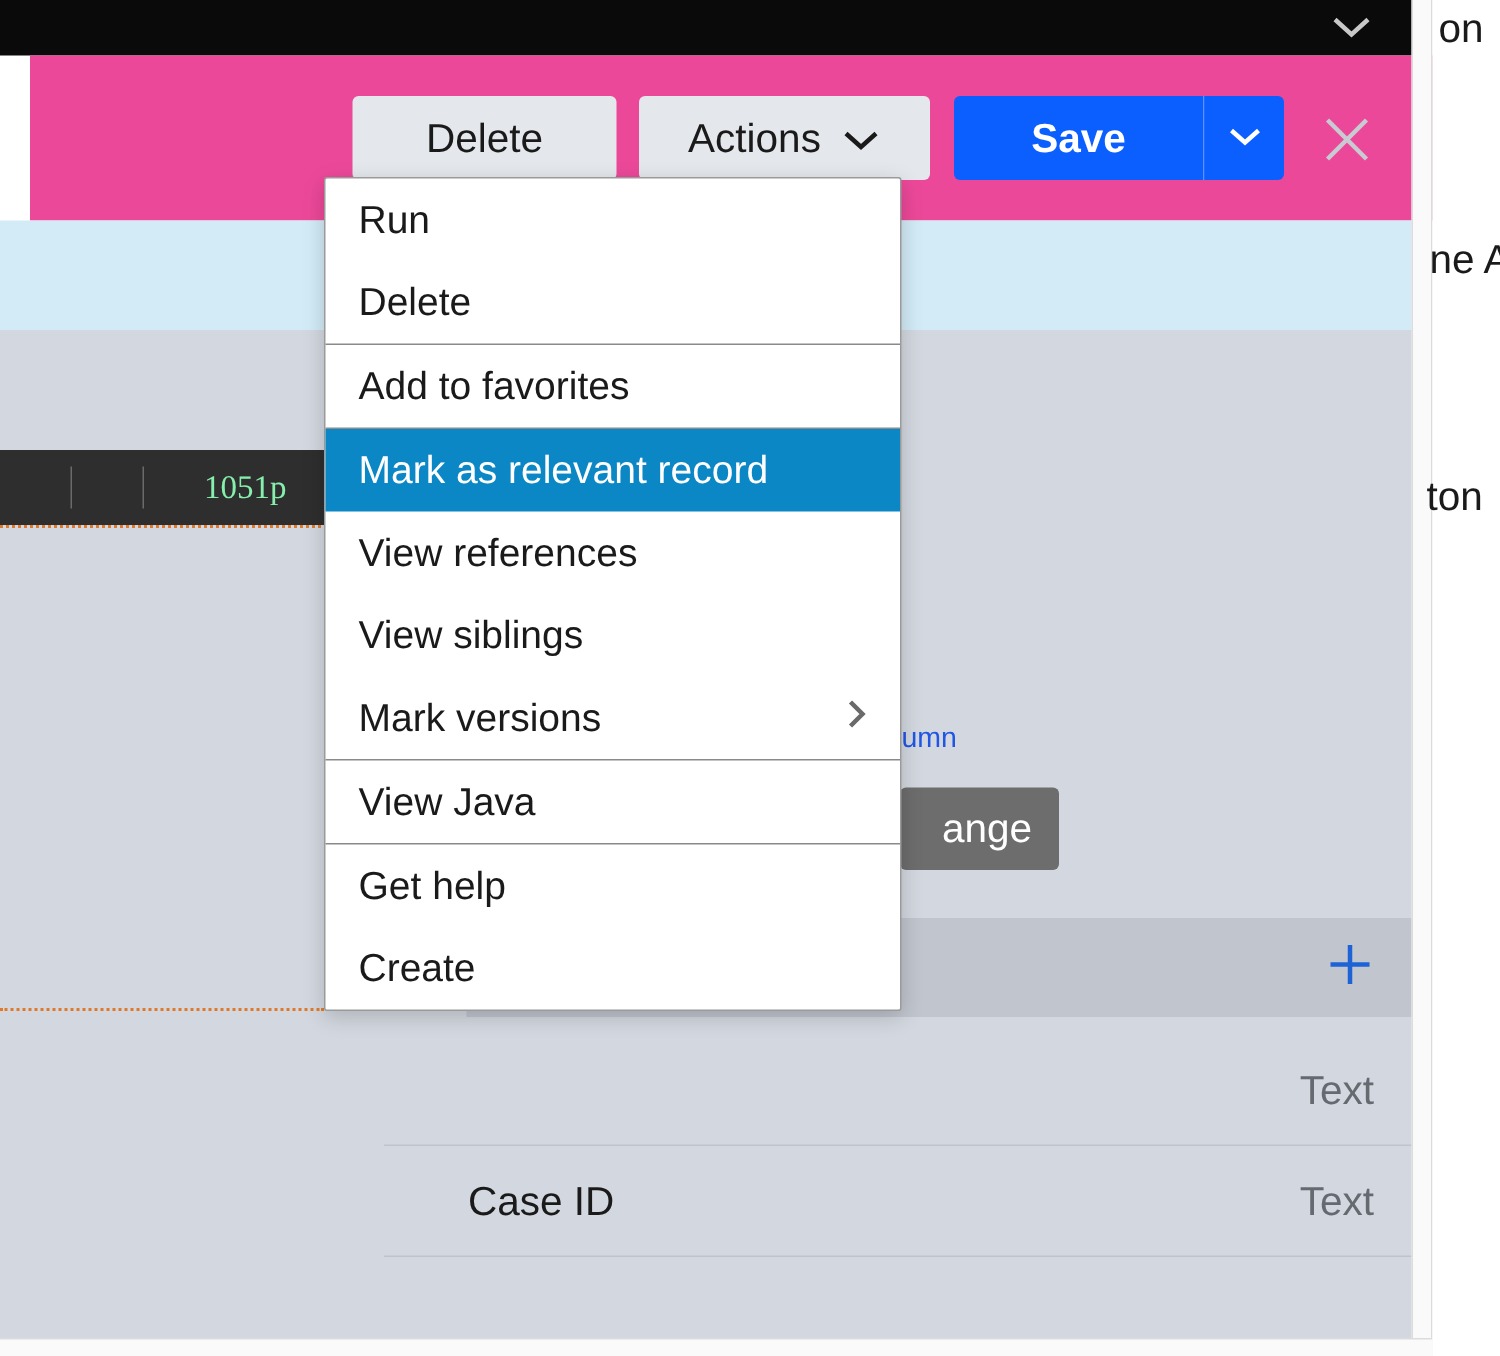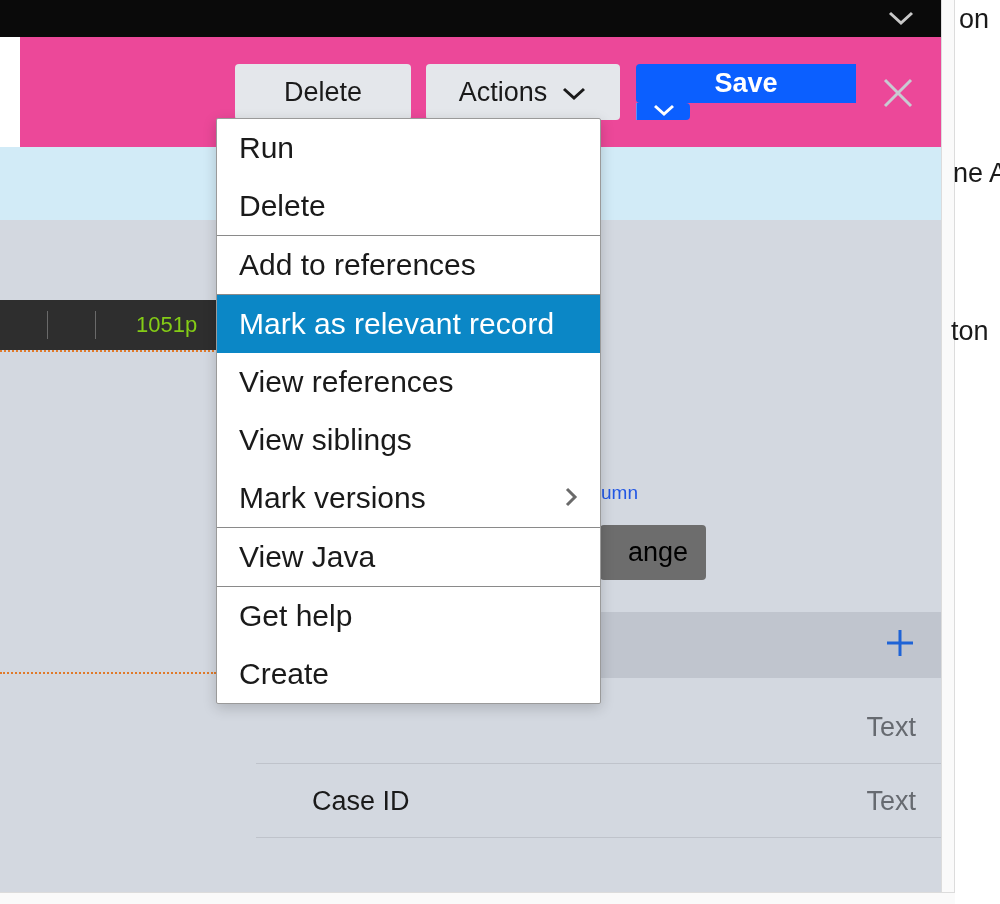--- a/index.html
+++ b/index.html
@@ -16,21 +16,21 @@
   .btn-light {
     position: absolute; top: 27px; height: 56px;
     background: #e4e7eb; border: none; border-radius: 4px;
     font-size: 27px; color: #1a1a1a; cursor: pointer;
     display: flex; align-items: center; justify-content: center; gap: 14px;
   }
   .btn-delete { left: 215px; width: 176px; }
   .btn-actions { left: 406px; width: 194px; }
   .btn-actions .chev-sm svg { width: 26px; height: 16px; stroke: #1a1a1a; stroke-width: 3; fill: none; }
 
-  .btn-save-wrap { position: absolute; top: 27px; left: 616px; width: 220px; height: 56px; display: flex; flex-direction: column; }
+  .btn-save-wrap { position: absolute; top: 27px; left: 616px; width: 220px; height: 56px; display: flex; }
   .btn-save {
     flex: 1; background: #0b5fff; color: #fff; border: none; border-radius: 4px 0 0 4px;
     font-size: 27px; font-weight: 700; cursor: pointer;
   }
   .btn-save-drop {
     width: 54px; background: #0b5fff; border: none; border-left: 1px solid #5a93ff;
     border-radius: 0 4px 4px 0; cursor: pointer; display: flex; align-items: center; justify-content: center;
   }
   .btn-save-drop svg { width: 24px; height: 14px; stroke: #fff; stroke-width: 3; fill: none; }
 
@@ -40,29 +40,29 @@
   
   .blueband { position: absolute; left: 0; top: 147px; width: 948px; height: 73px; background: #d2ebf7; }
 
   
   .mainbg { position: absolute; left: 0; top: 220px; width: 948px; height: 684px; background: #d3d8e0; }
 
   
   .rulerbar { position: absolute; left: 0; top: 300px; width: 242px; height: 50px; background: #2e2e2e; display: flex; align-items: center; }
   .rulerbar .tick { width: 1px; height: 28px; background: #6a6a6a; margin-left: 47px; }
   .rulerbar .tick2 { width: 1px; height: 28px; background: #6a6a6a; margin-left: 47px; }
-  .rulerbar .rlabel { margin-left: 40px; color: #84cc16; font-size: 22px; }
+  .rulerbar .rlabel { margin-left: 40px; color: #86efac; font-size: 22px; font-family: Liberation Serif, serif; }
   .dotted-orange-h { position: absolute; left: 0; top: 350px; width: 242px; border-top: 2px dotted #e07a2a; }
   .dotted-orange-h2 { position: absolute; left: 0; top: 672px; width: 216px; border-top: 2px dotted #e07a2a; }
 
   
   .link-frag { position: absolute; left: 601px; top: 482px; color: #2156e4; font-size: 19px; }
   .btn-grey {
     position: absolute; left: 600px; top: 525px; width: 106px; height: 55px;
-    background: #6d6d6d; color: #000000; font-size: 27px; display: flex; align-items: center; justify-content: flex-end;
+    background: #6d6d6d; color: #ffffff; font-size: 27px; display: flex; align-items: center; justify-content: flex-end;
     padding-right: 18px; border-radius: 4px;
   }
 
   
   .darkrow { position: absolute; left: 311px; top: 612px; width: 636px; height: 66px; background: #c0c5ce; display: flex; align-items: center; justify-content: flex-end; padding-right: 32px; }
   .darkrow .plus svg { width: 30px; height: 30px; stroke: #1e63d6; stroke-width: 3; fill: none; }
 
   
   .listrow { position: absolute; left: 256px; width: 692px; height: 74px; background: #d3d8e0; display: flex; align-items: center; padding: 0 32px 0 56px; font-size: 27px; color: #1a1a1a; }
   .listrow1 { top: 690px; }
@@ -73,21 +73,21 @@
   .sep2 { top: 837px; }
 
   
   .dropdown {
     position: absolute; left: 216px; top: 118px; width: 385px;
     background: #fff; border: 1px solid #9a9a9a; border-radius: 2px;
     box-shadow: 0 4px 14px rgba(0,0,0,0.18);
     z-index: 10;
   }
   .dd-item {
-    padding: 12px 22px; font-size: 30px; color: #1a1a1a; cursor: pointer;
+    padding: 12px 22px; font-size: 26px; color: #1a1a1a; cursor: pointer;
     display: flex; align-items: center;
   }
   .dd-item.selected { background: #0b87c6; color: #fff; }
   .dd-item .sub-chev { margin-left: auto; color: #6a6a6a; }
   .dd-item .sub-chev svg { width: 14px; height: 22px; stroke: currentColor; stroke-width: 3; fill: none; }
   .dd-sep { height: 1px; background: #8a8a8a; margin: 0; }
 
   
   .scrollbar-right { position: absolute; left: 941px; top: 0; width: 14px; height: 904px; background: #fafafa; border-left: 1px solid #dcdcdc; border-right: 1px solid #dcdcdc; }
   .scrollbar-bottom { position: absolute; left: 0; top: 892px; width: 955px; height: 12px; background: #fafafa; border-top: 1px solid #dcdcdc; }
@@ -177,21 +177,21 @@
 
   <div class="dropdown">
     <div class="dd-item">
         <span>Run</span>
       </div>
     <div class="dd-item">
         <span>Delete</span>
       </div>
     <div class="dd-sep"></div>
     <div class="dd-item">
-        <span>Add to references</span>
+        <span>Add to favorites</span>
       </div>
     <div class="dd-sep"></div>
     <div class="dd-item selected">
         <span>Mark as relevant record</span>
       </div>
     <div class="dd-item">
         <span>View references</span>
       </div>
     <div class="dd-item">
         <span>View siblings</span>

